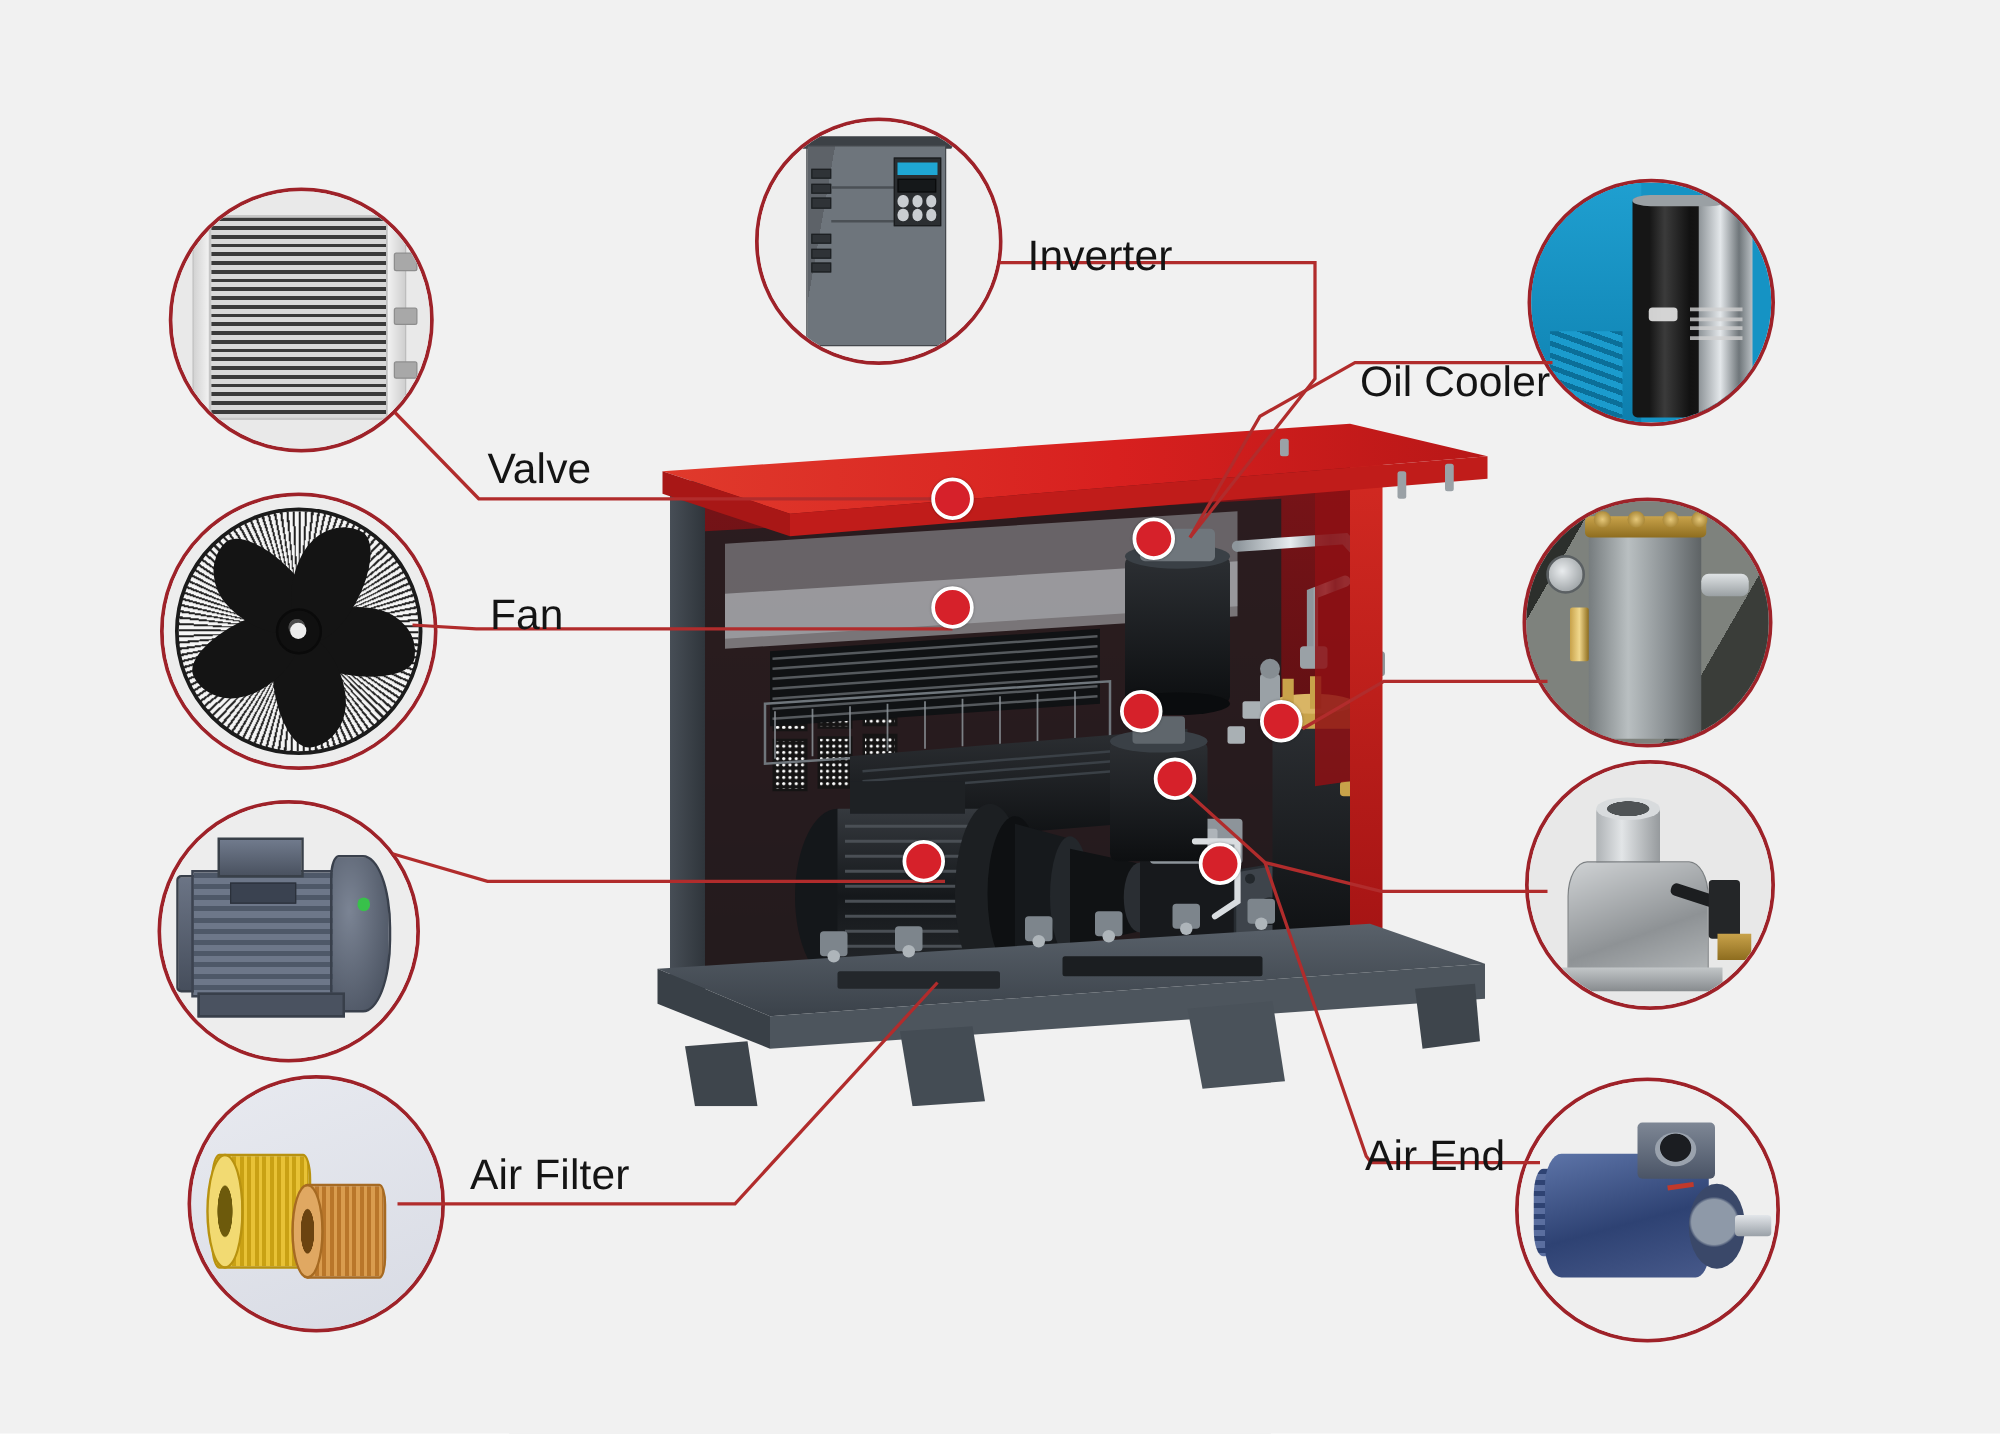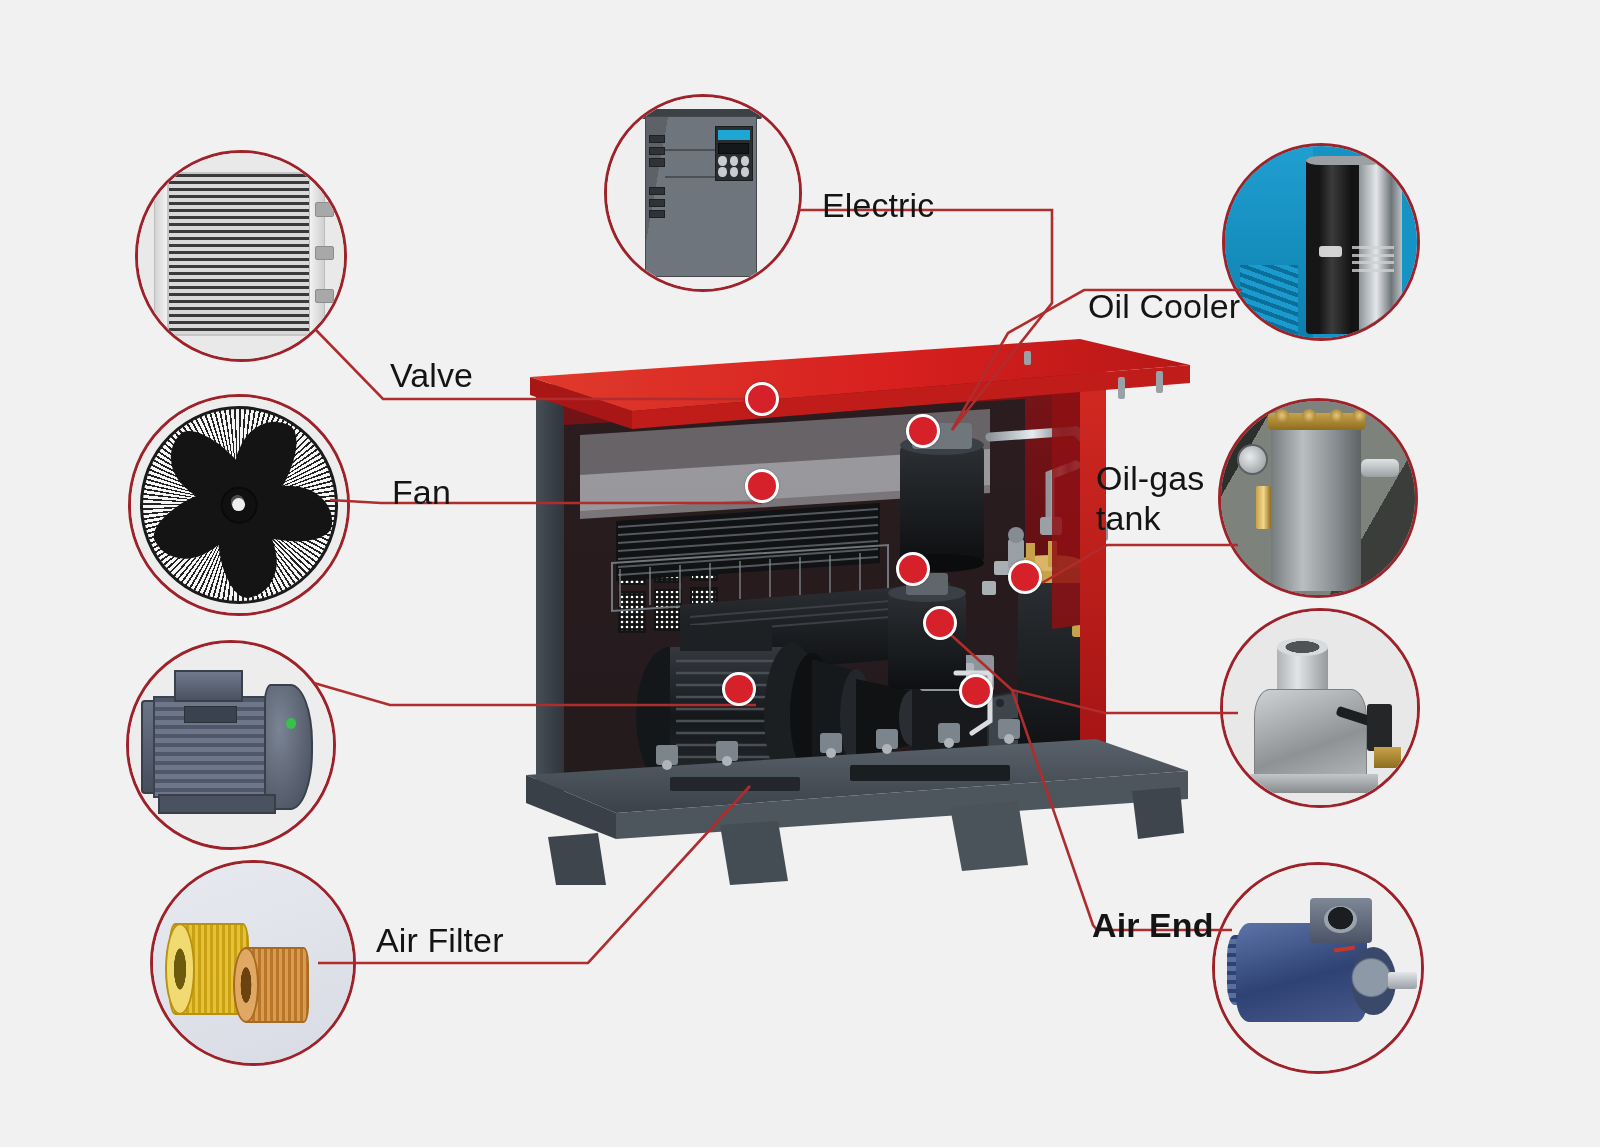--- a/index.html
+++ b/index.html
@@ -761,20 +761,18 @@
   <div class="dot" style="left:906px;  top:414px;"></div>
   <div class="dot" style="left:906px;  top:414px; opacity:0;"></div>
   <div class="dot" style="left:1008px; top:560px;"></div>
   <div class="dot" style="left:896px;  top:552px;"></div>
   <div class="dot" style="left:923px;  top:606px;"></div>
   <div class="dot" style="left:722px;  top:672px;"></div>
   <div class="dot" style="left:959px;  top:674px;"></div>
 
   <div class="label" style="left:390px;  top:355px;">Valve</div>
   <div class="label" style="left:392px;  top:472px;text-align:center;">Fan</div>
-  <div class="label" style="left:822px;  top:185px;">Electric</div>
+  <div class="label" style="left:822px;  top:185px;">Inverter</div>
   <div class="label" style="left:376px;  top:920px;">Air Filter</div>
   <div class="label" style="left:1088px; top:286px;">Oil Cooler</div>
-  <div class="label" style="left:1096px; top:458px;">Oil-gas
-tank</div>
-  <div class="label" style="left:1092px; top:905px;font-weight:bold;">Air End</div>
+  <div class="label" style="left:1092px; top:905px;">Air End</div>
 
 </div>
 
 </body></html>

